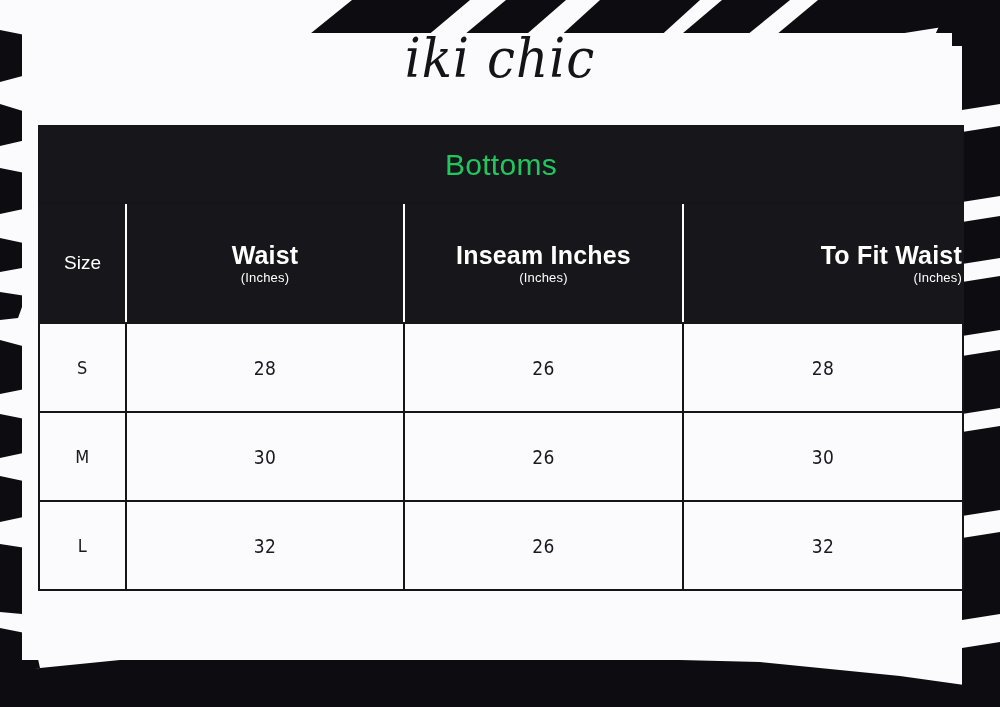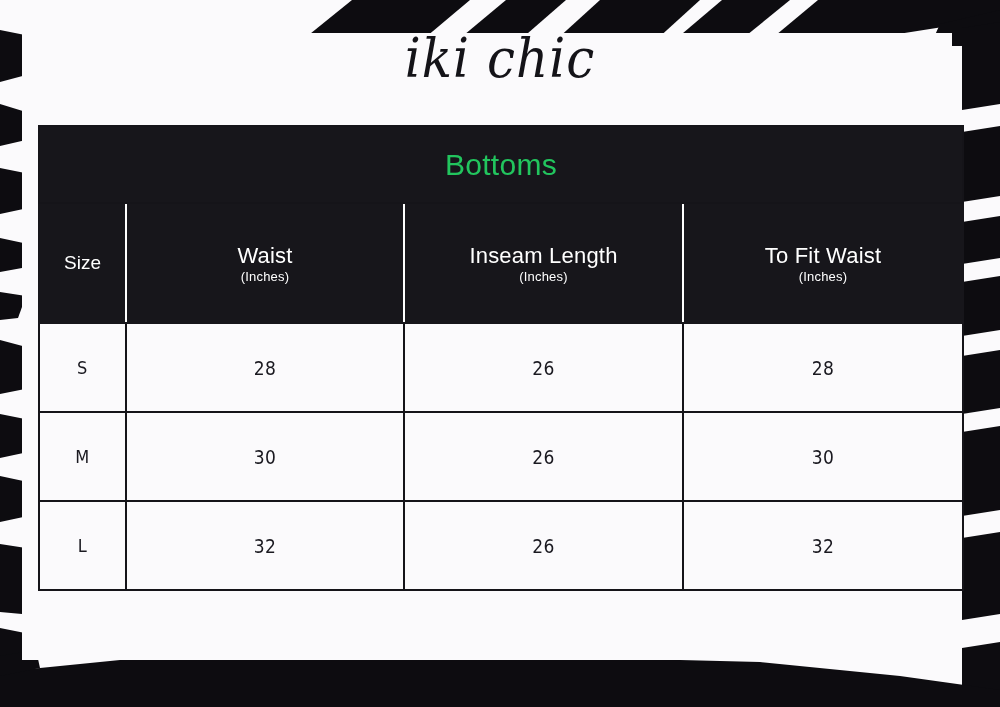--- a/index.html
+++ b/index.html
@@ -84,26 +84,26 @@
 
   .head-row td {
     background: #17161b;
     color: #ffffff;
     height: 118px;
     border-color: #17161b;
     border-left-color: #ffffff;
     border-right-color: #ffffff;
   }
   .head-row td:first-child { border-left-color: #17161b; }
-  .head-row td:last-child  { border-right-color: #17161b; }
+  .head-row td:last-child  { border-right-color: #17161b; text-align: right; }
 
   .head-main {
     display: block;
-    font-size: 22px;
-    font-weight: 400;
+    font-size: 25px;
+    font-weight: 700;
     letter-spacing: 0.2px;
   }
   .head-sub {
     display: block;
     font-size: 13px;
     font-weight: 400;
     letter-spacing: 0.2px;
   }
   .head-size {
     display: block;
@@ -193,21 +193,21 @@
 
         <tr class="head-row">
           <td>
             <span class="head-size">Size</span>
           </td>
           <td>
             <span class="head-main">Waist</span>
             <span class="head-sub">(Inches)</span>
           </td>
           <td>
-            <span class="head-main">Inseam Length</span>
+            <span class="head-main">Inseam Inches</span>
             <span class="head-sub">(Inches)</span>
           </td>
           <td>
             <span class="head-main">To Fit Waist</span>
             <span class="head-sub">(Inches)</span>
           </td>
         </tr>
 
         <tr class="body-row">
           <td class="size-cell">S</td>

